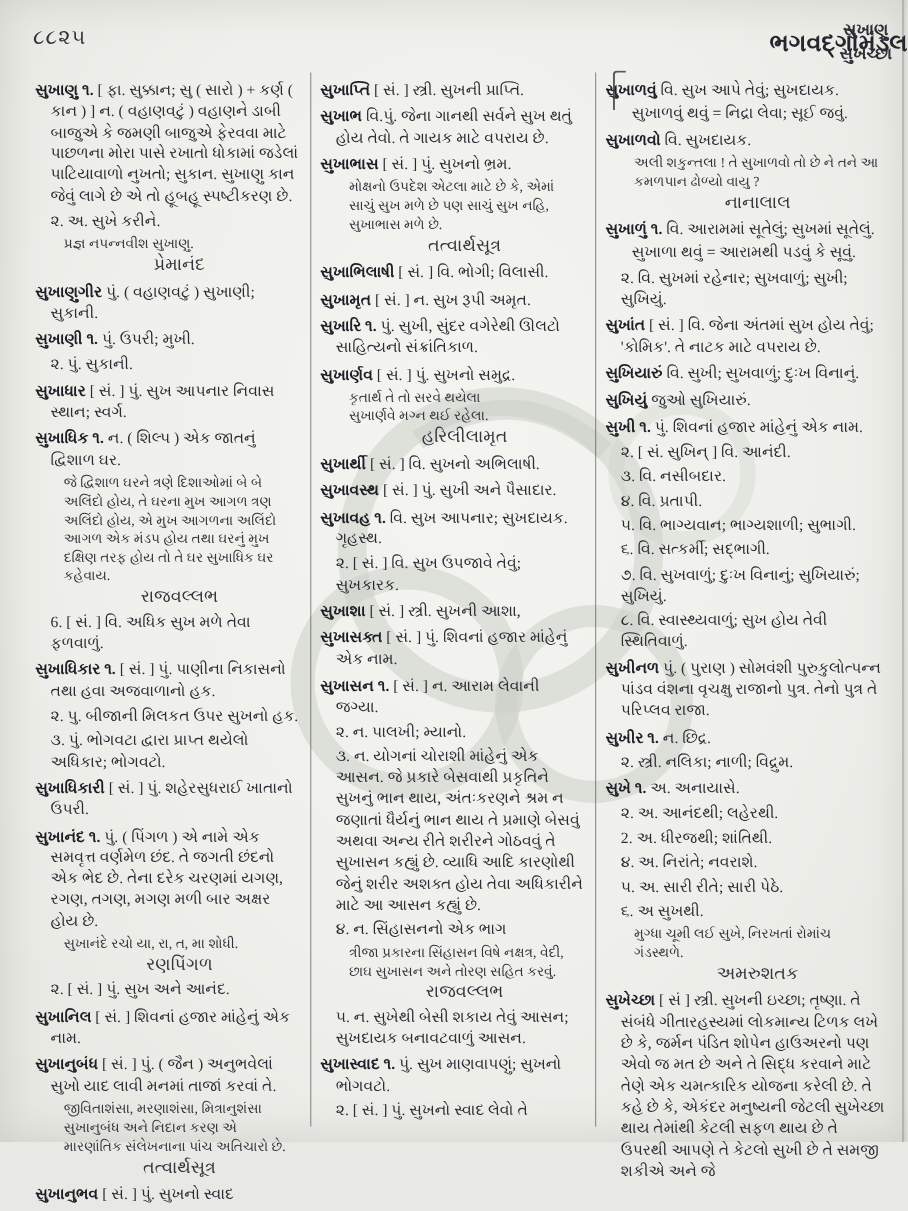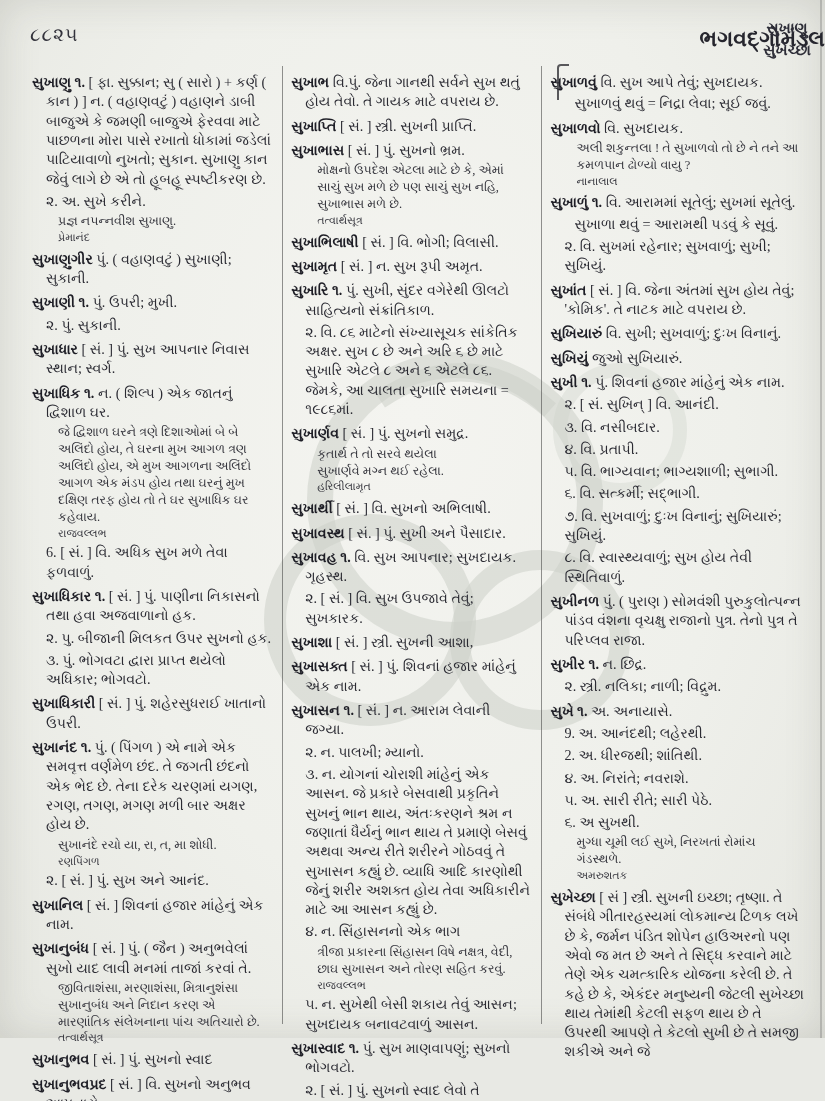--- a/index.html
+++ b/index.html
@@ -35,21 +35,21 @@
   .block{margin:0 0 2px 0;}
   .block.entry{text-indent:-14px;padding-left:14px;margin-top:5px;}
   .block.sense{padding-left:14px;margin-top:3px;}
   .block.idiom{padding-left:24px;margin-top:1px;}
   .block.quote{
     font-size:12.6px;line-height:1.34;color:#34343c;
     padding-left:26px;padding-right:2px;margin-top:2px;margin-bottom:3px;
     white-space:pre-line;
   }
   .head{font-weight:bold;color:#1e1e26;}
-  .source{display:block;text-align:left;font-size:11px;color:#34343c;padding-right:2px;}
+  .source{display:block;text-align:center;font-size:16px;color:#34343c;padding-right:2px;}
   
   .bracket{
     position:absolute;width:10px;height:34px;z-index:2;
     border-left:2px solid rgba(50,50,55,.8);border-top:2px solid rgba(50,50,55,.8);
     left:557px;top:64px;border-radius:4px 0 0 0;
   }
 </style>
 </head>
 <body>
 
@@ -95,28 +95,27 @@
         <div class="block entry"><span class="head">સુખાનંદ ૧. </span>પું. ( પિંગળ ) એ નામે એક સમવૃત્ત વર્ણમેળ છંદ. તે જગતી છંદનો એક ભેદ છે. તેના દરેક ચરણમાં યગણ, રગણ, તગણ, મગણ મળી બાર અક્ષર હોય છે.</div>
         <div class="block quote">સુખાનંદે રચો યા, રા, ત, મા શોધી.<span class="source">રણપિંગળ</span></div>
         <div class="block sense">૨. [ સં. ] પું. સુખ અને આનંદ.</div>
         <div class="block entry"><span class="head">સુખાનિલ </span>[ સં. ] શિવનાં હજાર માંહેનું એક નામ.</div>
         <div class="block entry"><span class="head">સુખાનુબંધ </span>[ સં. ] પું. ( જૈન ) અનુભવેલાં સુખો યાદ લાવી મનમાં તાજાં કરવાં તે.</div>
         <div class="block quote">જીવિતાશંસા, મરણાશંસા, મિત્રાનુશંસા સુખાનુબંધ અને નિદાન કરણ એ મારણાંતિક સંલેખનાના પાંચ અતિચારો છે.<span class="source">તત્વાર્થસૂત્ર</span></div>
         <div class="block entry"><span class="head">સુખાનુભવ </span>[ સં. ] પું. સુખનો સ્વાદ</div>
         <div class="block entry"><span class="head">સુખાનુભવપ્રદ </span>[ સં. ] વિ. સુખનો અનુભવ આપનારો.</div>
       </div>
     <div class="col">
+        <div class="block entry"><span class="head">સુખાપ્તિ </span>[ સં. ] સ્ત્રી. સુખની પ્રાપ્તિ.</div>
         <div class="block entry"><span class="head">સુખાભ </span>વિ.પું. જેના ગાનથી સર્વને સુખ થતું હોય તેવો. તે ગાયક માટે વપરાય છે.</div>
-        <div class="block entry"><span class="head">સુખાપ્તિ </span>[ સં. ] સ્ત્રી. સુખની પ્રાપ્તિ.</div>
         <div class="block entry"><span class="head">સુખાભાસ </span>[ સં. ] પું. સુખનો ભ્રમ.</div>
         <div class="block quote">મોક્ષનો ઉપદેશ એટલા માટે છે કે, એમાં સાચું સુખ મળે છે પણ સાચું સુખ નહિ, સુખાભાસ મળે છે.<span class="source">તત્વાર્થસૂત્ર</span></div>
         <div class="block entry"><span class="head">સુખાભિલાષી </span>[ સં. ] વિ. ભોગી; વિલાસી.</div>
         <div class="block entry"><span class="head">સુખામૃત </span>[ સં. ] ન. સુખ રૂપી અમૃત.</div>
         <div class="block entry"><span class="head">સુખારિ ૧. </span>પું. સુખી, સુંદર વગેરેથી ઊલટો સાહિત્યનો સંક્રાંતિકાળ.</div>
-        <div class="block sense">૨. વિ. ૮૬ માટેનો સંખ્યાસૂચક સાંકેતિક અક્ષર. સુખ ૮ છે અને અરિ ૬ છે માટે સુખારિ એટલે ૮ અને ૬ એટલે ૮૬. જેમકે, આ ચાલતા સુખારિ સમયના = ૧૯૮૬માં.</div>
         <div class="block entry"><span class="head">સુખાર્ણવ </span>[ સં. ] પું. સુખનો સમુદ્ર.</div>
         <div class="block quote">કૃતાર્થ તે તો સરવે થયેલા
 સુખાર્ણવે મગ્ન થઈ રહેલા.<span class="source">હરિલીલામૃત</span></div>
         <div class="block entry"><span class="head">સુખાર્થી </span>[ સં. ] વિ. સુખનો અભિલાષી.</div>
         <div class="block entry"><span class="head">સુખાવસ્થ </span>[ સં. ] પું. સુખી અને પૈસાદાર.</div>
         <div class="block entry"><span class="head">સુખાવહ ૧. </span>વિ. સુખ આપનાર; સુખદાયક. ગૃહસ્થ.</div>
         <div class="block sense">૨. [ સં. ] વિ. સુખ ઉપજાવે તેવું; સુખકારક.</div>
         <div class="block entry"><span class="head">સુખાશા </span>[ સં. ] સ્ત્રી. સુખની આશા,</div>
         <div class="block entry"><span class="head">સુખાસક્ત </span>[ સં. ] પું. શિવનાં હજાર માંહેનું એક નામ.</div>
         <div class="block entry"><span class="head">સુખાસન ૧. </span>[ સં. ] ન. આરામ લેવાની જગ્યા.</div>
@@ -144,21 +143,21 @@
         <div class="block sense">૩. વિ. નસીબદાર.</div>
         <div class="block sense">૪. વિ. પ્રતાપી.</div>
         <div class="block sense">૫. વિ. ભાગ્યવાન; ભાગ્યશાળી; સુભાગી.</div>
         <div class="block sense">૬. વિ. સત્કર્મી; સદ્ભાગી.</div>
         <div class="block sense">૭. વિ. સુખવાળું; દુઃખ વિનાનું; સુખિયારું; સુખિયું.</div>
         <div class="block sense">૮. વિ. સ્વાસ્થ્યવાળું; સુખ હોય તેવી સ્થિતિવાળું.</div>
         <div class="block entry"><span class="head">સુખીનળ </span>પું. ( પુરાણ ) સોમવંશી પુરુકુલોત્પન્ન પાંડવ વંશના વૃચક્ષુ રાજાનો પુત્ર. તેનો પુત્ર તે પરિપ્લવ રાજા.</div>
         <div class="block entry"><span class="head">સુખીર ૧. </span>ન. છિદ્ર.</div>
         <div class="block sense">૨. સ્ત્રી. નલિકા; નાળી; વિદ્રુમ.</div>
         <div class="block entry"><span class="head">સુખે ૧. </span>અ. અનાયાસે.</div>
-        <div class="block sense">9. અ. આનંદથી; લહેરથી.</div>
+        <div class="block sense">૨. અ. આનંદથી; લહેરથી.</div>
         <div class="block sense">2. અ. ધીરજથી; શાંતિથી.</div>
         <div class="block sense">૪. અ. નિરાંતે; નવરાશે.</div>
         <div class="block sense">૫. અ. સારી રીતે; સારી પેઠે.</div>
         <div class="block sense">૬. અ સુખથી.</div>
         <div class="block quote">મુગ્ધા ચૂમી લઈ સુખે, નિરખતાં રોમાંચ ગંડસ્થળે.<span class="source">અમરુશતક</span></div>
         <div class="block entry"><span class="head">સુખેચ્છા </span>[ સં ] સ્ત્રી. સુખની ઇચ્છા; તૃષ્ણા. તે સંબંધે ગીતારહસ્યમાં લોકમાન્ય ટિળક લખે છે કે, જર્મન પંડિત શોપેન હાઉઅરનો પણ એવો જ મત છે અને તે સિદ્ધ કરવાને માટે તેણે એક ચમત્કારિક યોજના કરેલી છે. તે કહે છે કે, એકંદર મનુષ્યની જેટલી સુખેચ્છા થાય તેમાંથી કેટલી સફળ થાય છે તે ઉપરથી આપણે તે કેટલો સુખી છે તે સમજી શકીએ અને જે</div>
       </div>
   </div>
 
 </div>

